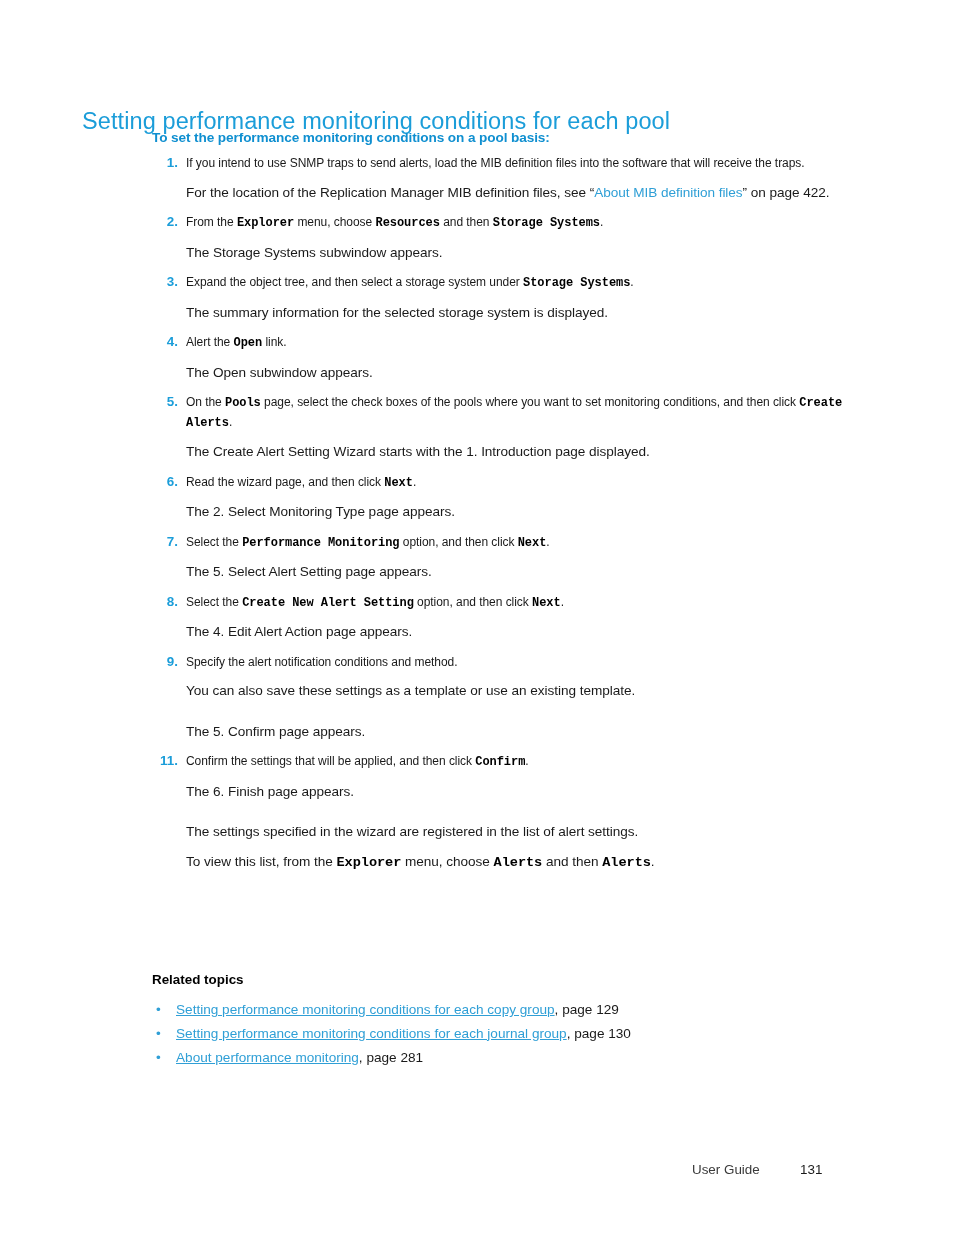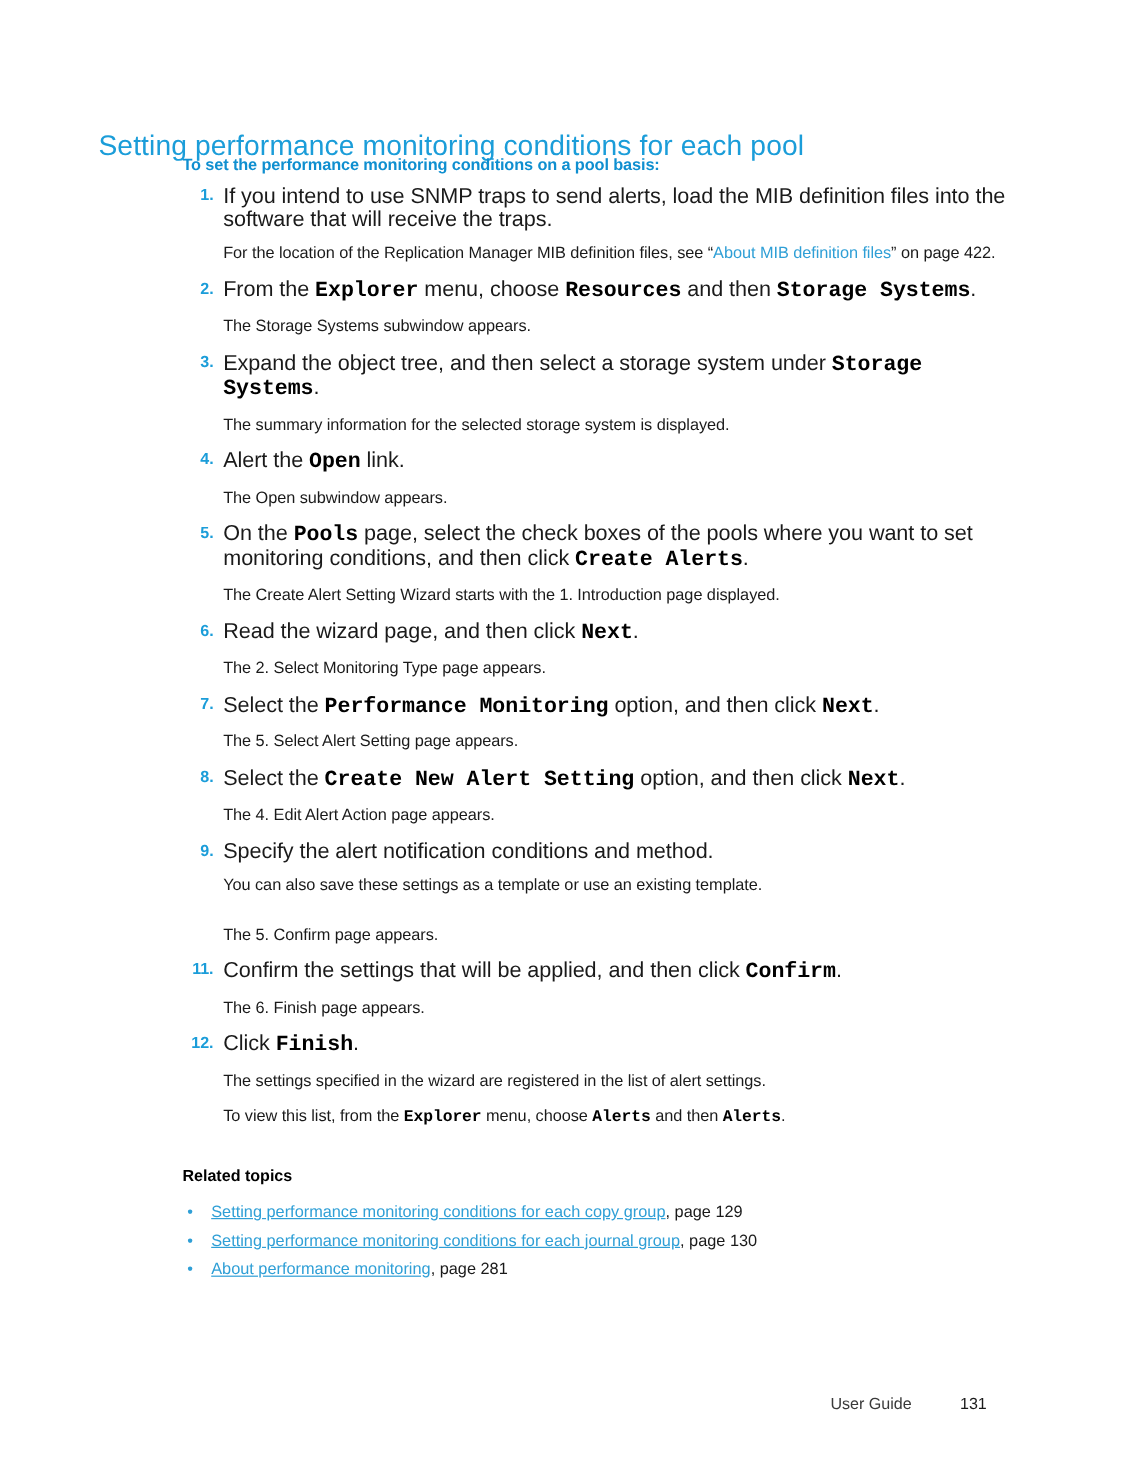--- a/index.html
+++ b/index.html
@@ -67,21 +67,21 @@
     left: 0;
     top: 0;
     width: 26px;
     text-align: right;
     font-size: 13.4px;
     line-height: 18.5px;
     font-weight: bold;
     color: #1b9dd9;
   }
   .step-text {
-    font-size: 18px;
+    font-size: 12px;
     line-height: 18.5px;
     color: #1a1a1a;
     letter-spacing: -0.05px;
   }
   .note {
     margin-top: 11px;
     margin-left: 34px;
     font-size: 13.6px;
     line-height: 18.5px;
     color: #1a1a1a;
@@ -224,24 +224,20 @@
       <div class="note"><span>You can also save these settings as a template or use an existing template.</span></div>
       <div class="gap"></div>
       <div class="note"><span>The 5. Confirm page appears.</span></div>
       <div class="gap"></div>
       <div class="step">
         <span class="step-num">11.</span>
         <div class="step-text"><span>Confirm the settings that will be applied, and then click </span><b class="bold">Confirm</b><span>.</span></div>
       </div>
       <div class="note"><span>The 6. Finish page appears.</span></div>
       <div class="gap"></div>
-      <div class="step">
-        <span class="step-num">12.</span>
-        <div class="step-text"><span>Click </span><b class="bold">Finish</b><span>.</span></div>
-      </div>
       <div class="note"><span>The settings specified in the wizard are registered in the list of alert settings.</span></div>
       <div class="note"><span>To view this list, from the </span><b class="bold">Explorer</b><span> menu, choose </span><b class="bold">Alerts</b><span> and then </span><b class="bold">Alerts</b><span>.</span></div>
       <div class="gap"></div>
     </div>
 
   <div class="related-title">Related topics</div>
 
   <div class="related-list">
       <div class="related-item"><span class="bullet">•</span><a class="ltxt" href="#">Setting performance monitoring conditions for each copy group</a><span class="ppage">, page 129</span></div>
       <div class="related-item"><span class="bullet">•</span><a class="ltxt" href="#">Setting performance monitoring conditions for each journal group</a><span class="ppage">, page 130</span></div>

